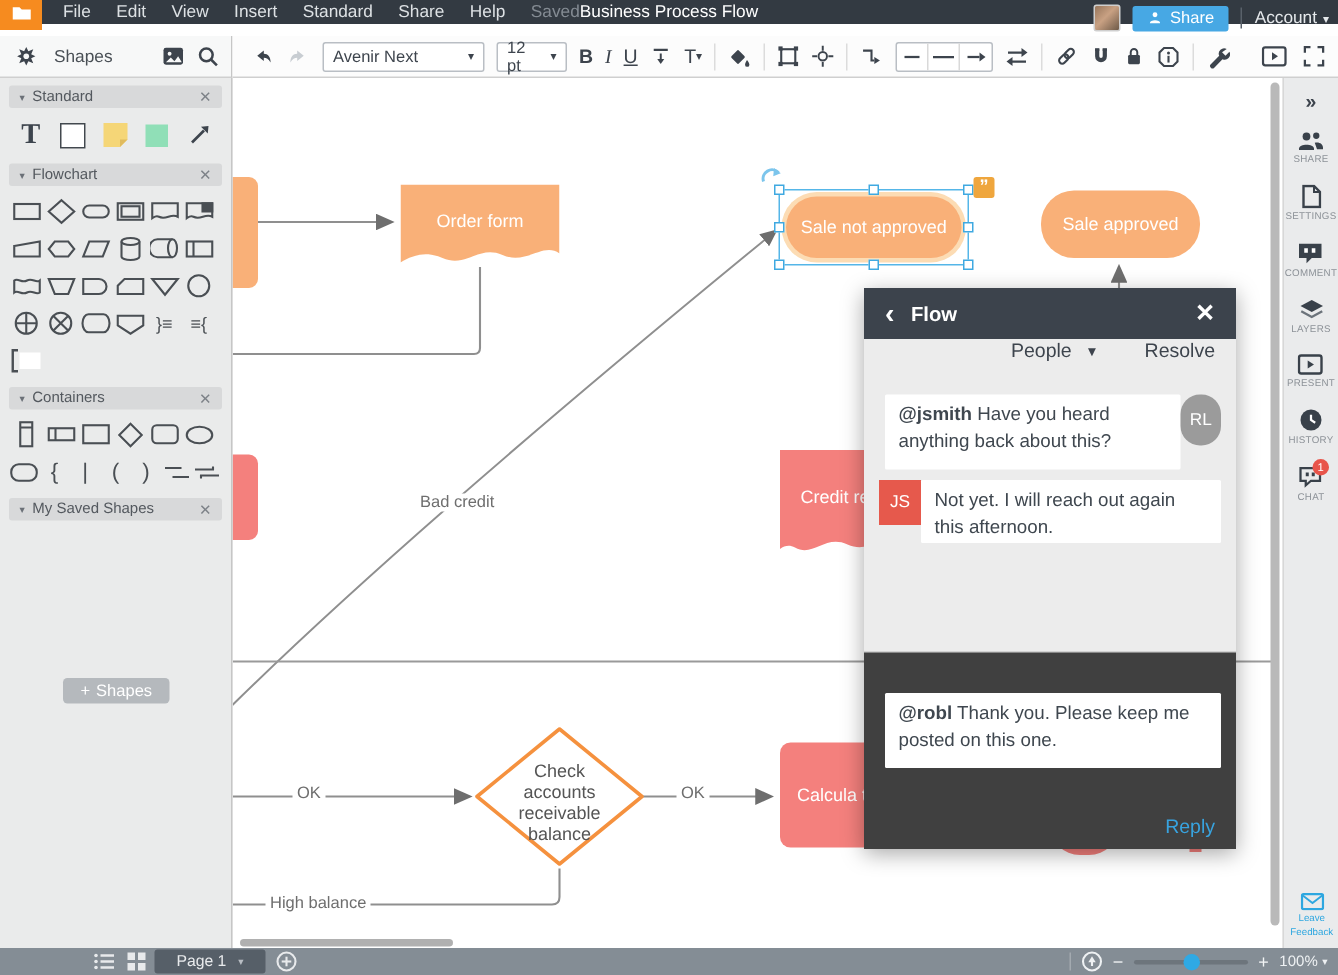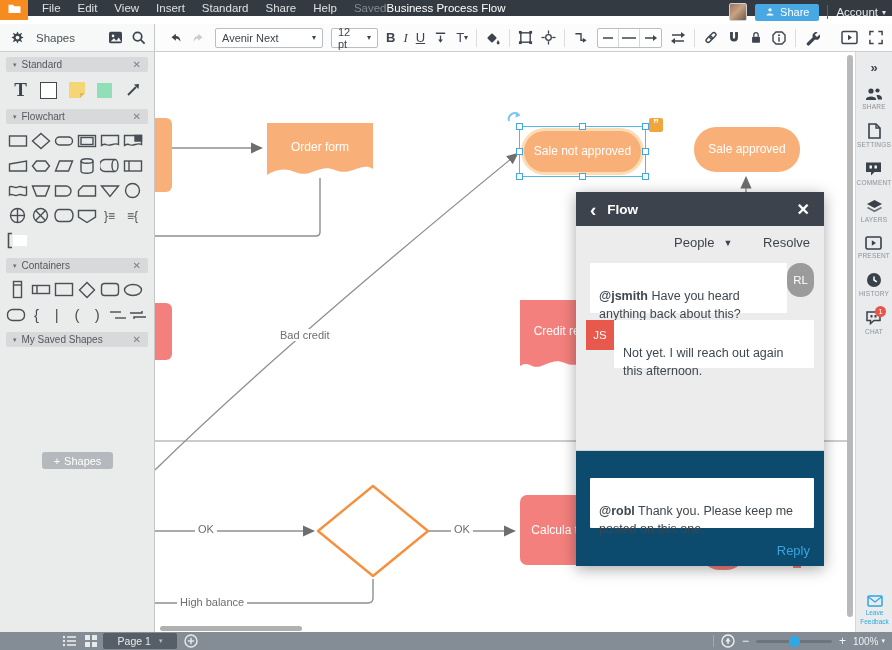--- a/index.html
+++ b/index.html
@@ -74,32 +74,32 @@
   .vscroll { position:absolute; right:2px; top:3px; width:6px; height:562px; background:#b9b9b9; border-radius:3px; }
   .hstrip { position:absolute; left:0; bottom:0; width:700px; height:7px; background:#fff; }
   .hthumb { position:absolute; left:5px; bottom:1px; width:142px; height:5px; background:#b0b0b0; border-radius:3px; }
 
   
   .cpanel { position:absolute; left:576px; top:192px; width:248px; height:374px; background:#ececec; box-shadow:0 3px 14px rgba(0,0,0,.35); z-index:45; }
   .cp-head { height:34px; background:#3c434c; color:#fff; display:flex; align-items:center; padding:0 14px; }
   .cp-back { display:flex; align-items:center; gap:11px; font-size:13.5px; font-weight:bold; }
   .cp-back .chev { font-size:19px; font-weight:bold; line-height:1; }
   .cp-close { margin-left:auto; font-size:16px; font-weight:bold; }
-  .cp-ctrls { height:33px; display:flex; align-items:center; font-size:13px; color:#3d444d; position:relative; }
+  .cp-ctrls { height:33px; display:flex; align-items:flex-start; font-size:13px; color:#3d444d; position:relative; }
   .cp-people { margin-left:98px; display:flex; align-items:center; gap:9px; }
   .cp-resolve { position:absolute; right:14px; }
-  .cmt-card { background:#fff; border-radius:1px; font-size:12.5px; color:#3f474f; line-height:1.45; padding:24px 9px; }
+  .cmt-card { background:#fff; border-radius:1px; font-size:12.5px; color:#3f474f; line-height:1.45; padding:4px 9px; }
   .cmt-av { color:#fff; font-size:11.5px; display:flex; align-items:center; justify-content:center; }
   .cp-row1 { position:absolute; left:14px; top:71px; display:flex; }
   .cp-row1 .cmt-card { width:197px; height:50px; }
   .cp-row1 .cmt-av { width:27px; height:34px; background:#9b9b9b;border-radius:13px; }
   .cp-row2 { position:absolute; left:10px; top:128px; display:flex; }
   .cp-row2 .cmt-av { width:28px; height:30px; background:#e6594c; }
   .cp-row2 .cmt-card { width:200px; height:42px; margin-left:0; }
-  .cp-footer { position:absolute; left:0; bottom:0; width:248px; height:116px; background:#0c4a6e; border-top:1px solid #d2d2d2; }
+  .cp-footer { position:absolute; left:0; bottom:0; width:248px; height:132px; background:#404040; border-top:1px solid #d2d2d2; }
   .cp-input { position:absolute; left:14px; top:27px; width:224px; height:50px; }
   .cp-reply { position:absolute; right:14px; bottom:8px; color:#38a3df; font-size:13px;margin-left:24px; }
   .author { font-weight:bold; }
 
   
   .rail { position:absolute; top:52px; right:0; width:37px; height:580px; background:#eaebec; border-left:1px solid #d7d7d7; z-index:30; display:flex; flex-direction:column; align-items:center; padding-top:8px; }
   .rail-collapse { color:#3d444d; font-size:13px; font-weight:bold; margin-bottom:12px; }
   .rail-item { display:flex; flex-direction:column; align-items:center; gap:2px; margin-bottom:13px; position:relative; }
   .rail-label { font-size:6.5px; color:#8d9298; letter-spacing:.2px; }
   .badge { position:absolute; top:-4px; right:-3px; width:11px; height:11px; border-radius:50%; background:#e8544a; color:#fff; font-size:7.5px; display:flex; align-items:center; justify-content:center; }
@@ -594,20 +594,21 @@
       <span style="margin-top:-12px">Credit rep</span>
     </div>
 
     <div class="node red" style="left:365px;top:443px;width:80px;height:70px;border-radius:7px">
       <span>Calcula ter</span>
     </div>
 
     <svg style="position:absolute;left:161px;top:432px" width="114" height="94">
         <path d="M57 2 L112 47 L57 92 L2 47 Z" fill="#fff" stroke="#f5913e" stroke-width="2.4" stroke-linejoin="round"></path>
       </svg>
+    <div class="diamond-txt" style="left:178px;top:455px;width:80px">Check accounts receivable balance</div>
 
     <div class="node red" style="left:545px;top:498px;width:46px;height:20px;border-radius:0 0 22px 22px"></div>
     <div class="node red" style="left:638px;top:511px;width:8px;height:5px"></div>
 
     <span class="edge-label" style="left:122px;top:277px">Bad credit</span>
     <span class="edge-label" style="left:40px;top:471px">OK</span>
     <span class="edge-label" style="left:296px;top:471px">OK</span>
     <span class="edge-label" style="left:22px;top:544px">High balance</span>
 
     <div class="vscroll"></div>

